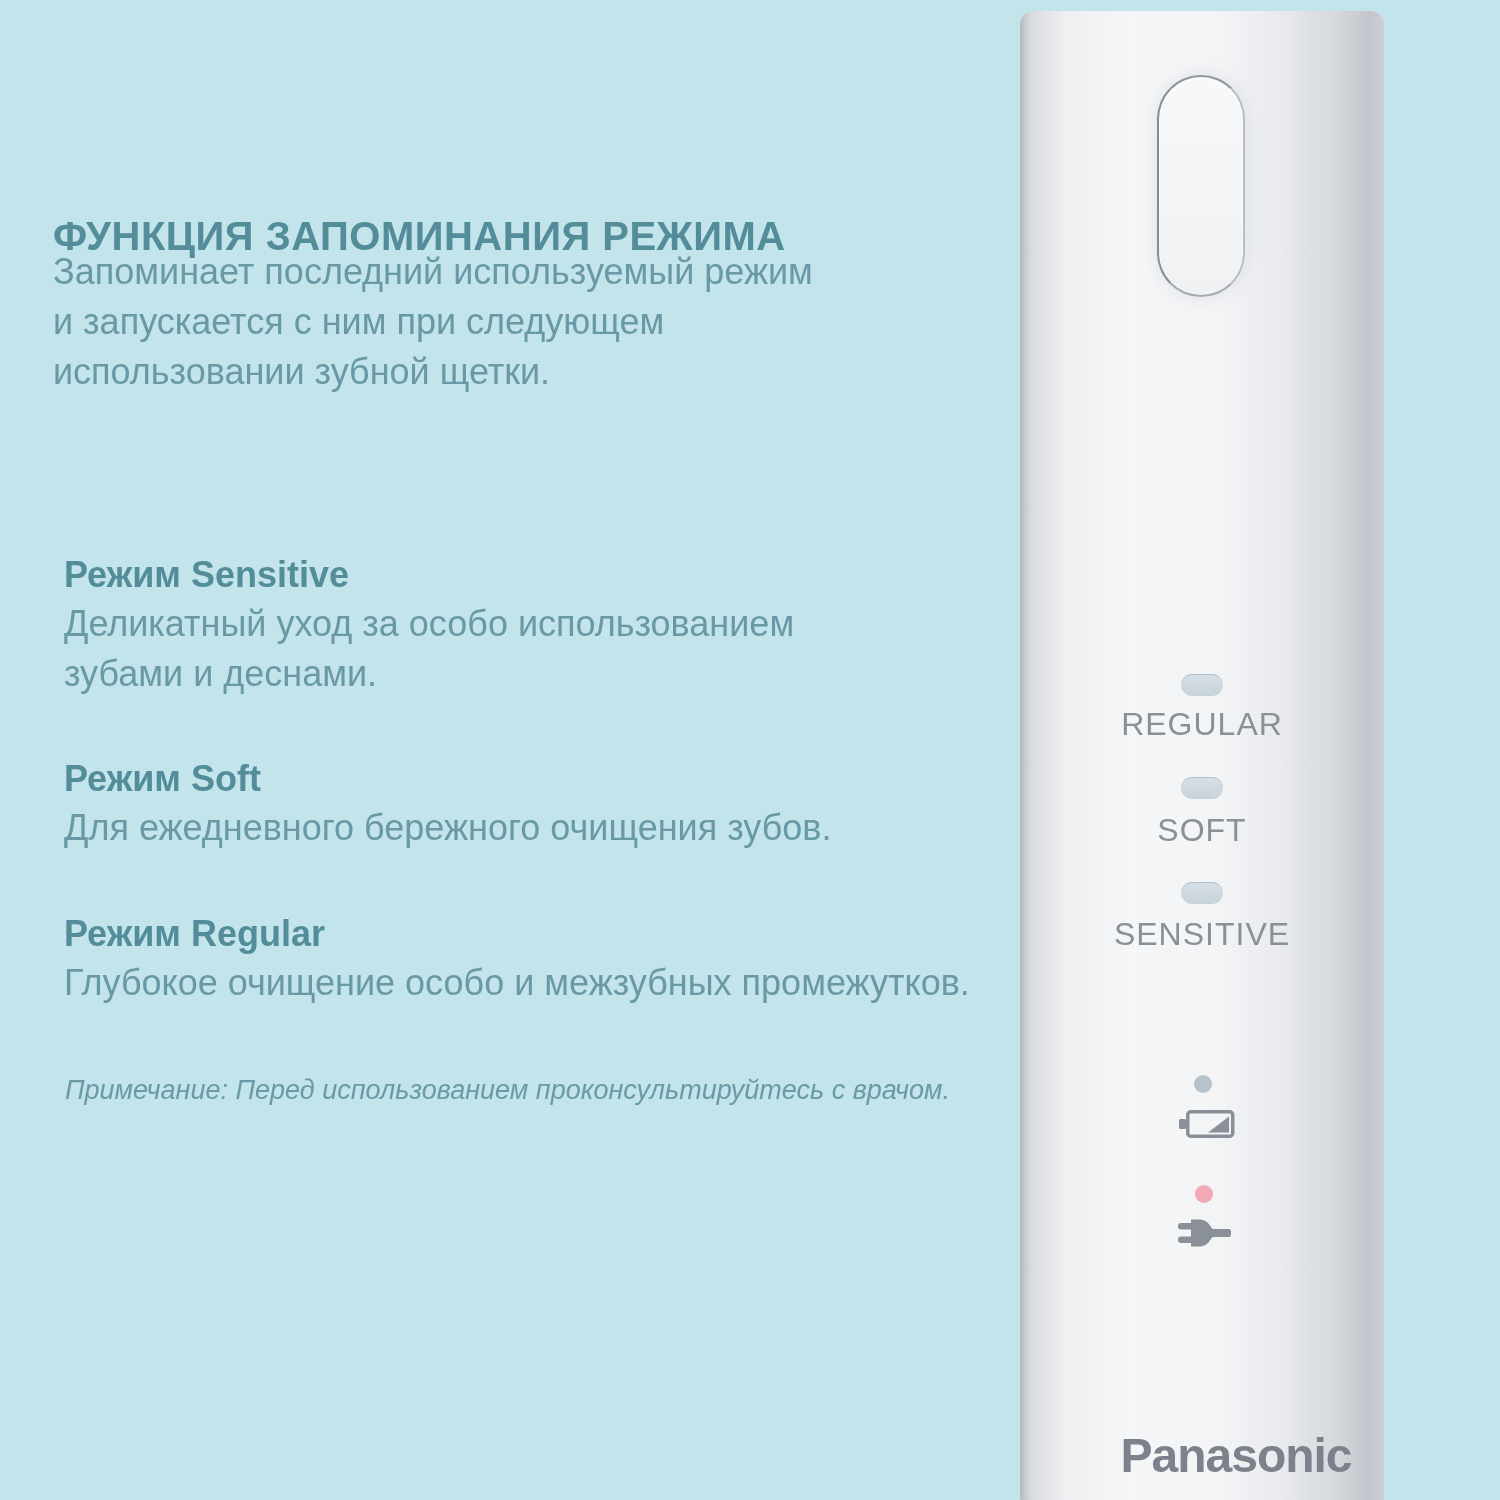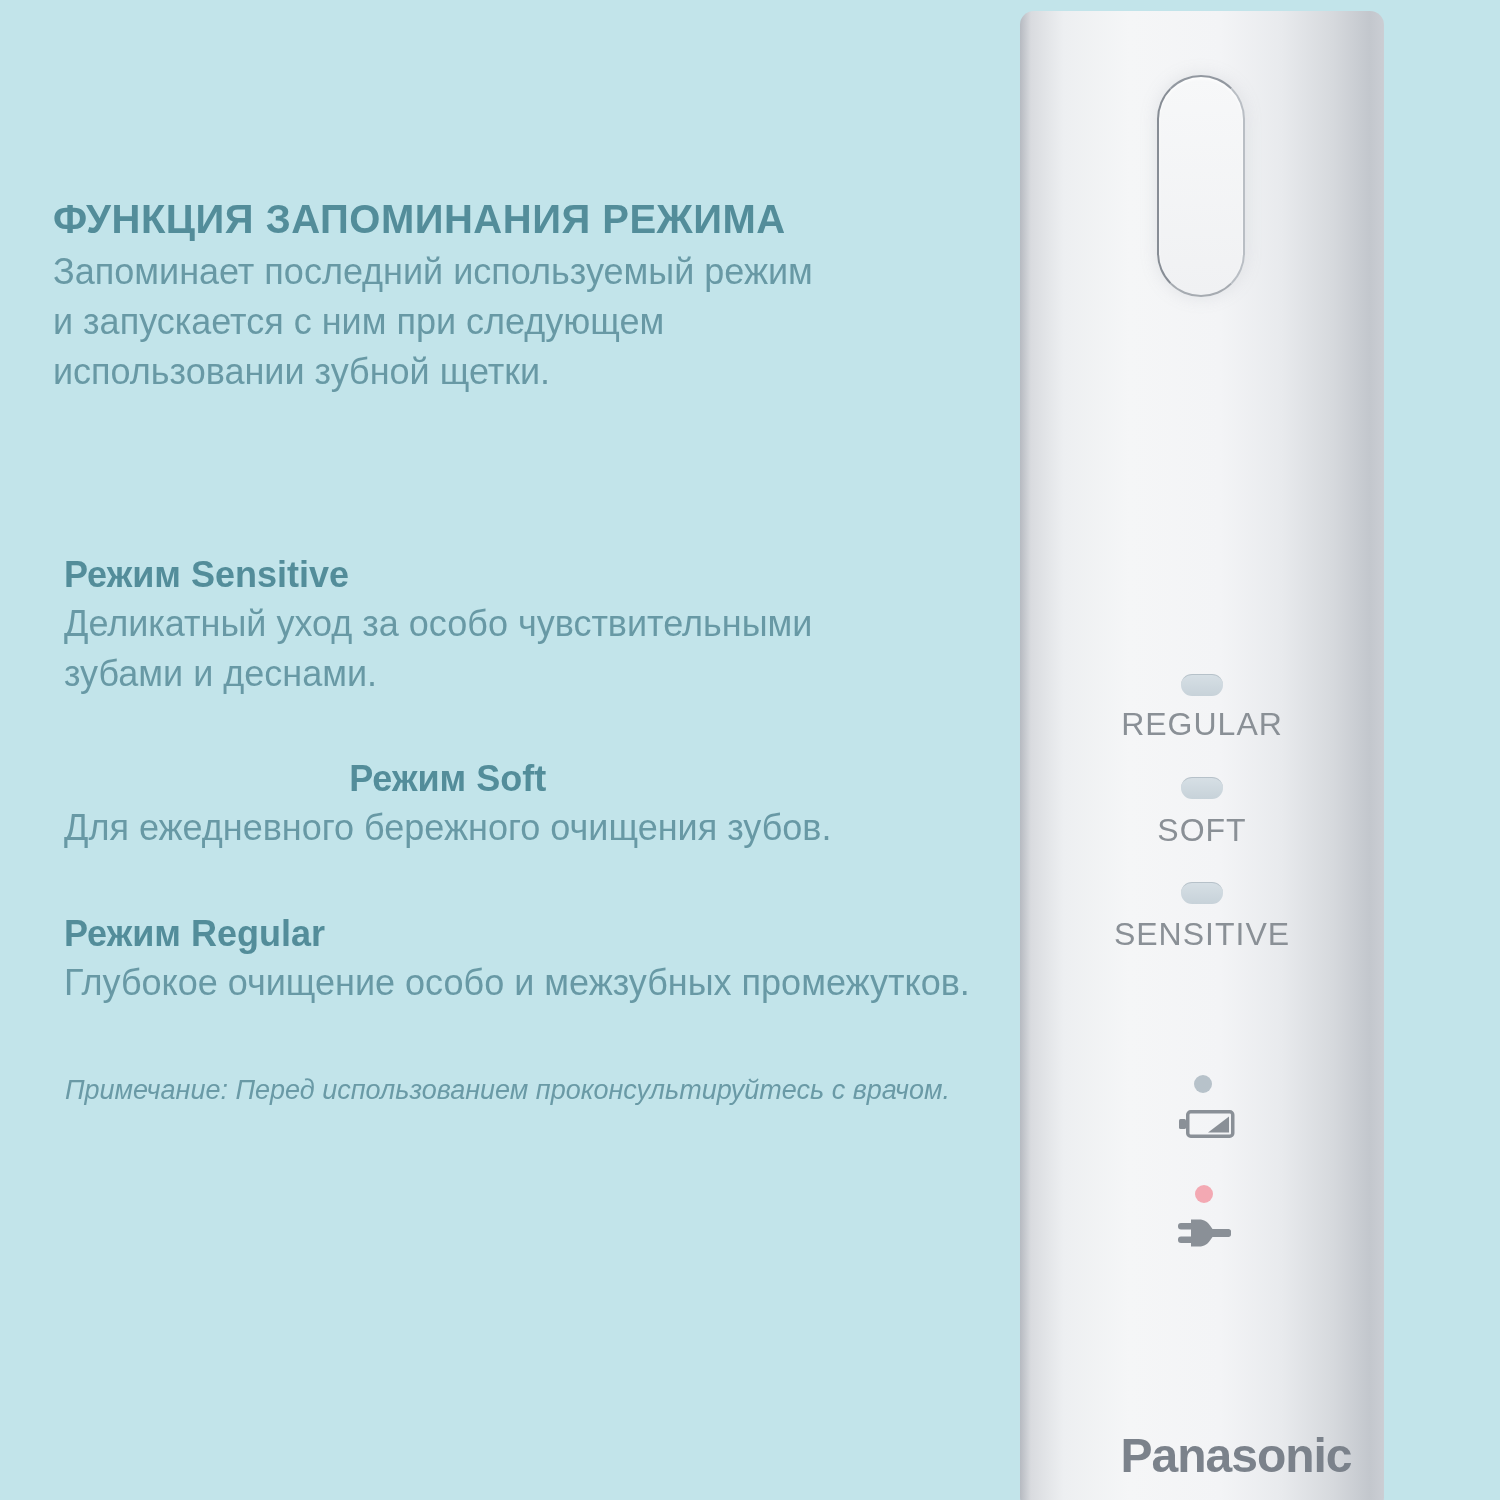--- a/index.html
+++ b/index.html
@@ -6,29 +6,29 @@
   .canvas{
     position:relative;
     width:1500px;height:1500px;
     overflow:hidden;
     background:#c2e4ea;
     font-family:"Liberation Sans", sans-serif;
   }
   
   .text-col{position:absolute;left:53px;top:0;width:960px;}
   .title{
-    position:absolute;left:0;top:197px;width:960px;
+    position:absolute;left:0;top:214px;width:960px;
     font-size:40px;font-weight:bold;letter-spacing:.5px;
     color:#538d9a;white-space:nowrap;margin:0;
   }
   .intro{position:absolute;left:0;top:247px;margin:0;}
   .body-line{display:block;font-size:36px;line-height:50px;color:#6899a5;white-space:nowrap;}
   .section{position:absolute;left:0;margin:11px;}
   .section-1{top:540px;}
-  .section-2{top:744px;text-align:center;}
+  .section-2{top:744px;}
   .section-3{top:899px;}
   .section-heading{
     display:block;font-size:36px;font-weight:bold;line-height:48px;
     color:#538d9a;white-space:nowrap;
   }
   .note{
     position:absolute;left:0;top:1063px;margin:12px;
     font-size:27px;font-style:italic;color:#6a9aa6;white-space:nowrap;
   }
   
@@ -79,21 +79,21 @@
     <h1 class="title">ФУНКЦИЯ ЗАПОМИНАНИЯ РЕЖИМА</h1>
 
     <p class="intro">
       <span class="body-line">Запоминает последний используемый режим</span>
       <span class="body-line">и запускается с ним при следующем</span>
       <span class="body-line">использовании зубной щетки.</span>
     </p>
 
     <div class="section section-1">
       <span class="section-heading">Режим Sensitive</span>
-      <span class="body-line">Деликатный уход за особо чувствительными</span>
+      <span class="body-line">Деликатный уход за особо использованием</span>
       <span class="body-line">зубами и деснами.</span>
     </div>
 
     <div class="section section-2">
       <span class="section-heading">Режим Soft</span>
       <span class="body-line">Для ежедневного бережного очищения зубов.</span>
     </div>
 
     <div class="section section-3">
       <span class="section-heading">Режим Regular</span>

